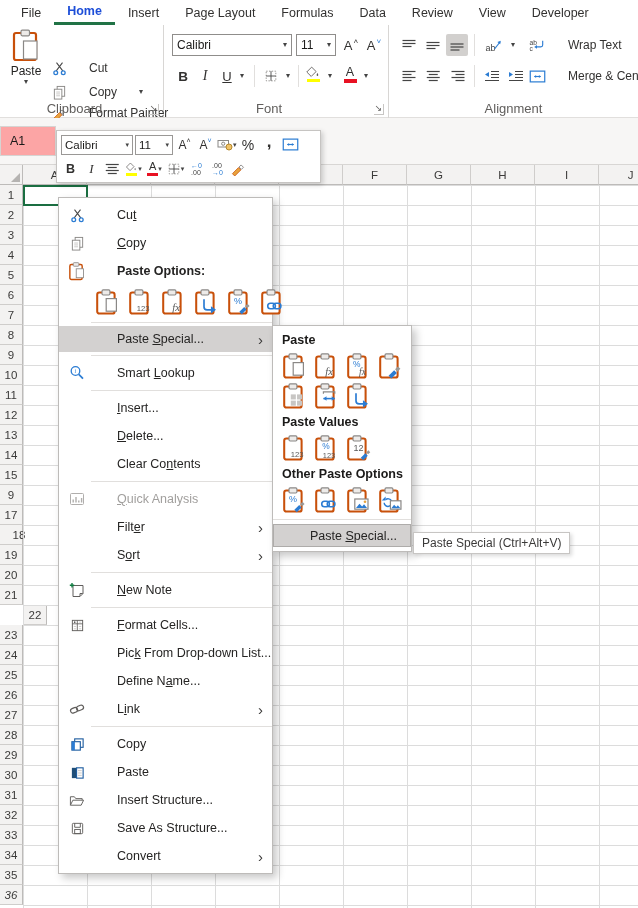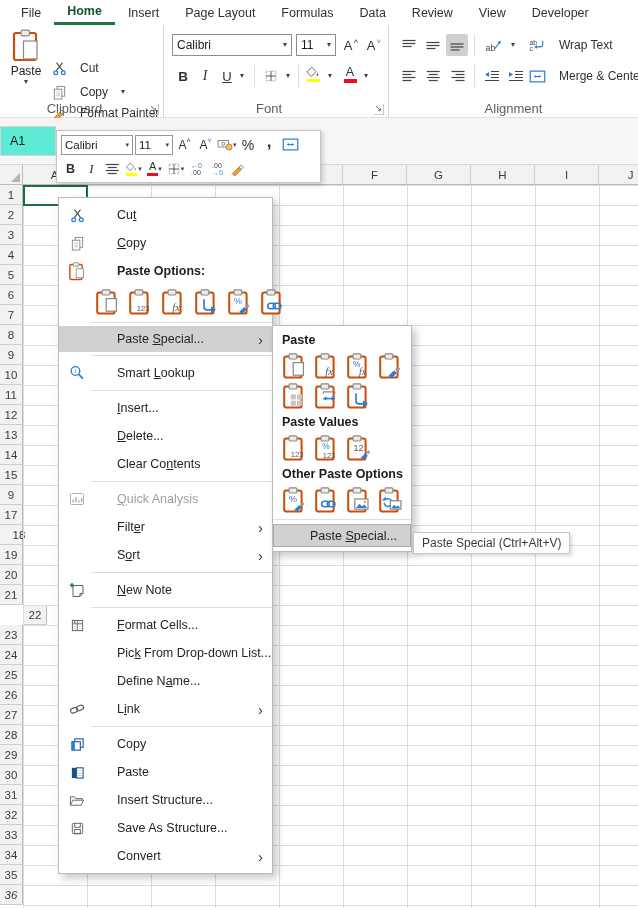--- a/index.html
+++ b/index.html
@@ -12,44 +12,44 @@
     width:638px;height:908px;position:relative;overflow:hidden;background:#fff;
     font-family:"Liberation Sans", sans-serif;color:#252423;
   }
   svg{display:block;overflow:visible;}
   u{text-decoration:underline;text-underline-offset:1px;}
 
   
   .tabrow{position:absolute;left:0;top:0;width:638px;height:25px;background:#fff;
     display:flex;align-items:stretch;padding-left:8px;}
   .tab{display:flex;align-items:center;padding:0 13px;font-size:12.5px;color:#323130;cursor:default;}
-  .tab.active{border-bottom:3px solid var(--green);font-weight:600;color:#14532d;}
+  .tab.active{border-bottom:3px solid var(--green);font-weight:600;color:#1d4ed8;}
 
   
   .ribbon{position:absolute;left:0;top:25px;width:638px;height:93px;background:#fff;border-bottom:1px solid #e1dfdd;}
   .rgroup{position:absolute;top:0;height:93px;border-right:1px solid #d8d6d4;}
   .grp-label{position:absolute;bottom:2px;left:0;right:14px;text-align:center;font-size:13px;color:#605e5c;}
   .launcher{position:absolute;bottom:3px;right:4px;font-size:9px;color:#605e5c;line-height:1;border:1px solid #c8c6c4;border-top:none;border-left:none;padding:0 1px 1px 0;}
   .paste-big{position:absolute;left:6px;top:4px;width:40px;height:76px;display:flex;flex-direction:column;align-items:center;justify-content:flex-start;font-size:12px;border-radius:2px;}
   .paste-big .lbl{margin-top:2px;}
   .chev{font-size:8px;color:#444;line-height:1;}
-  .small-btn{position:absolute;left:52px;height:22px;display:flex;align-items:center;gap:13px;font-size:12px;color:#323130;white-space:nowrap;}
+  .small-btn{position:absolute;left:52px;height:22px;display:flex;align-items:center;gap:22px;font-size:12px;color:#323130;white-space:nowrap;}
   .fcombo{position:absolute;height:22px;background:#fff;border:1px solid #8f8d8b;display:flex;align-items:center;font-size:12px;padding:0 4px;justify-content:space-between;color:#1b1a19;}
   .rbtn{position:absolute;height:22px;display:flex;align-items:center;justify-content:center;font-size:13px;color:#323130;border-radius:2px;gap:1px;}
   .rbtn.sel{background:#d2d0ce;}
   .boldB{font-weight:bold;font-size:13.5px;}
   .italI{font-style:italic;font-family:"Liberation Serif",serif;font-size:14px;}
   .underU{text-decoration:underline;font-size:13px;}
   .clr{display:flex;flex-direction:column;align-items:center;line-height:1;}
   .clr .bar{width:13px;height:3.5px;margin-top:1px;}
   .vline{position:absolute;top:32px;width:1px;height:52px;background:#e1dfdd;}
 
   
   .fbar{position:absolute;left:0;top:118px;width:638px;height:47px;background:#f7f6f5;border-bottom:1px solid #d8d6d4;}
-  .namebox{position:absolute;left:0;top:8px;width:56px;height:30px;background:#5eead4;border:1px solid #d6d4d2;display:flex;align-items:center;padding-left:9px;font-size:12.5px;color:#1b1a19;}
+  .namebox{position:absolute;left:0;top:8px;width:56px;height:30px;background:#fca5a5;border:1px solid #d6d4d2;display:flex;align-items:center;padding-left:9px;font-size:12.5px;color:#1b1a19;}
 
   
   .grid{position:absolute;left:0;top:165px;width:638px;height:743px;background:#fff;}
   .corner{position:absolute;left:0;top:0;width:23px;height:20px;background:#f3f2f1;border-right:1px solid #bdbbb9;border-bottom:1px solid #bdbbb9;}
   .corner:after{content:"";position:absolute;right:2px;bottom:2px;border-left:9px solid transparent;border-bottom:9px solid #b5b3b1;}
   .colh{position:absolute;top:0;height:20px;width:64px;background:#f3f2f1;border-right:1px solid #cfcdcb;border-bottom:1px solid #bdbbb9;display:flex;align-items:center;justify-content:center;font-size:11.5px;color:#3b3a39;}
   .rowh{position:absolute;left:0;width:23px;height:20px;background:#f3f2f1;border-right:1px solid #bdbbb9;border-bottom:1px solid #cfcdcb;display:flex;align-items:center;justify-content:center;font-size:11.5px;color:#3b3a39;}
   .cells{position:absolute;left:23px;top:20px;width:615px;height:723px;
     background-image:linear-gradient(to right,#dcdcdc 1px,transparent 1px),linear-gradient(to bottom,#dcdcdc 1px,transparent 1px);
     background-size:64px 20px;}

